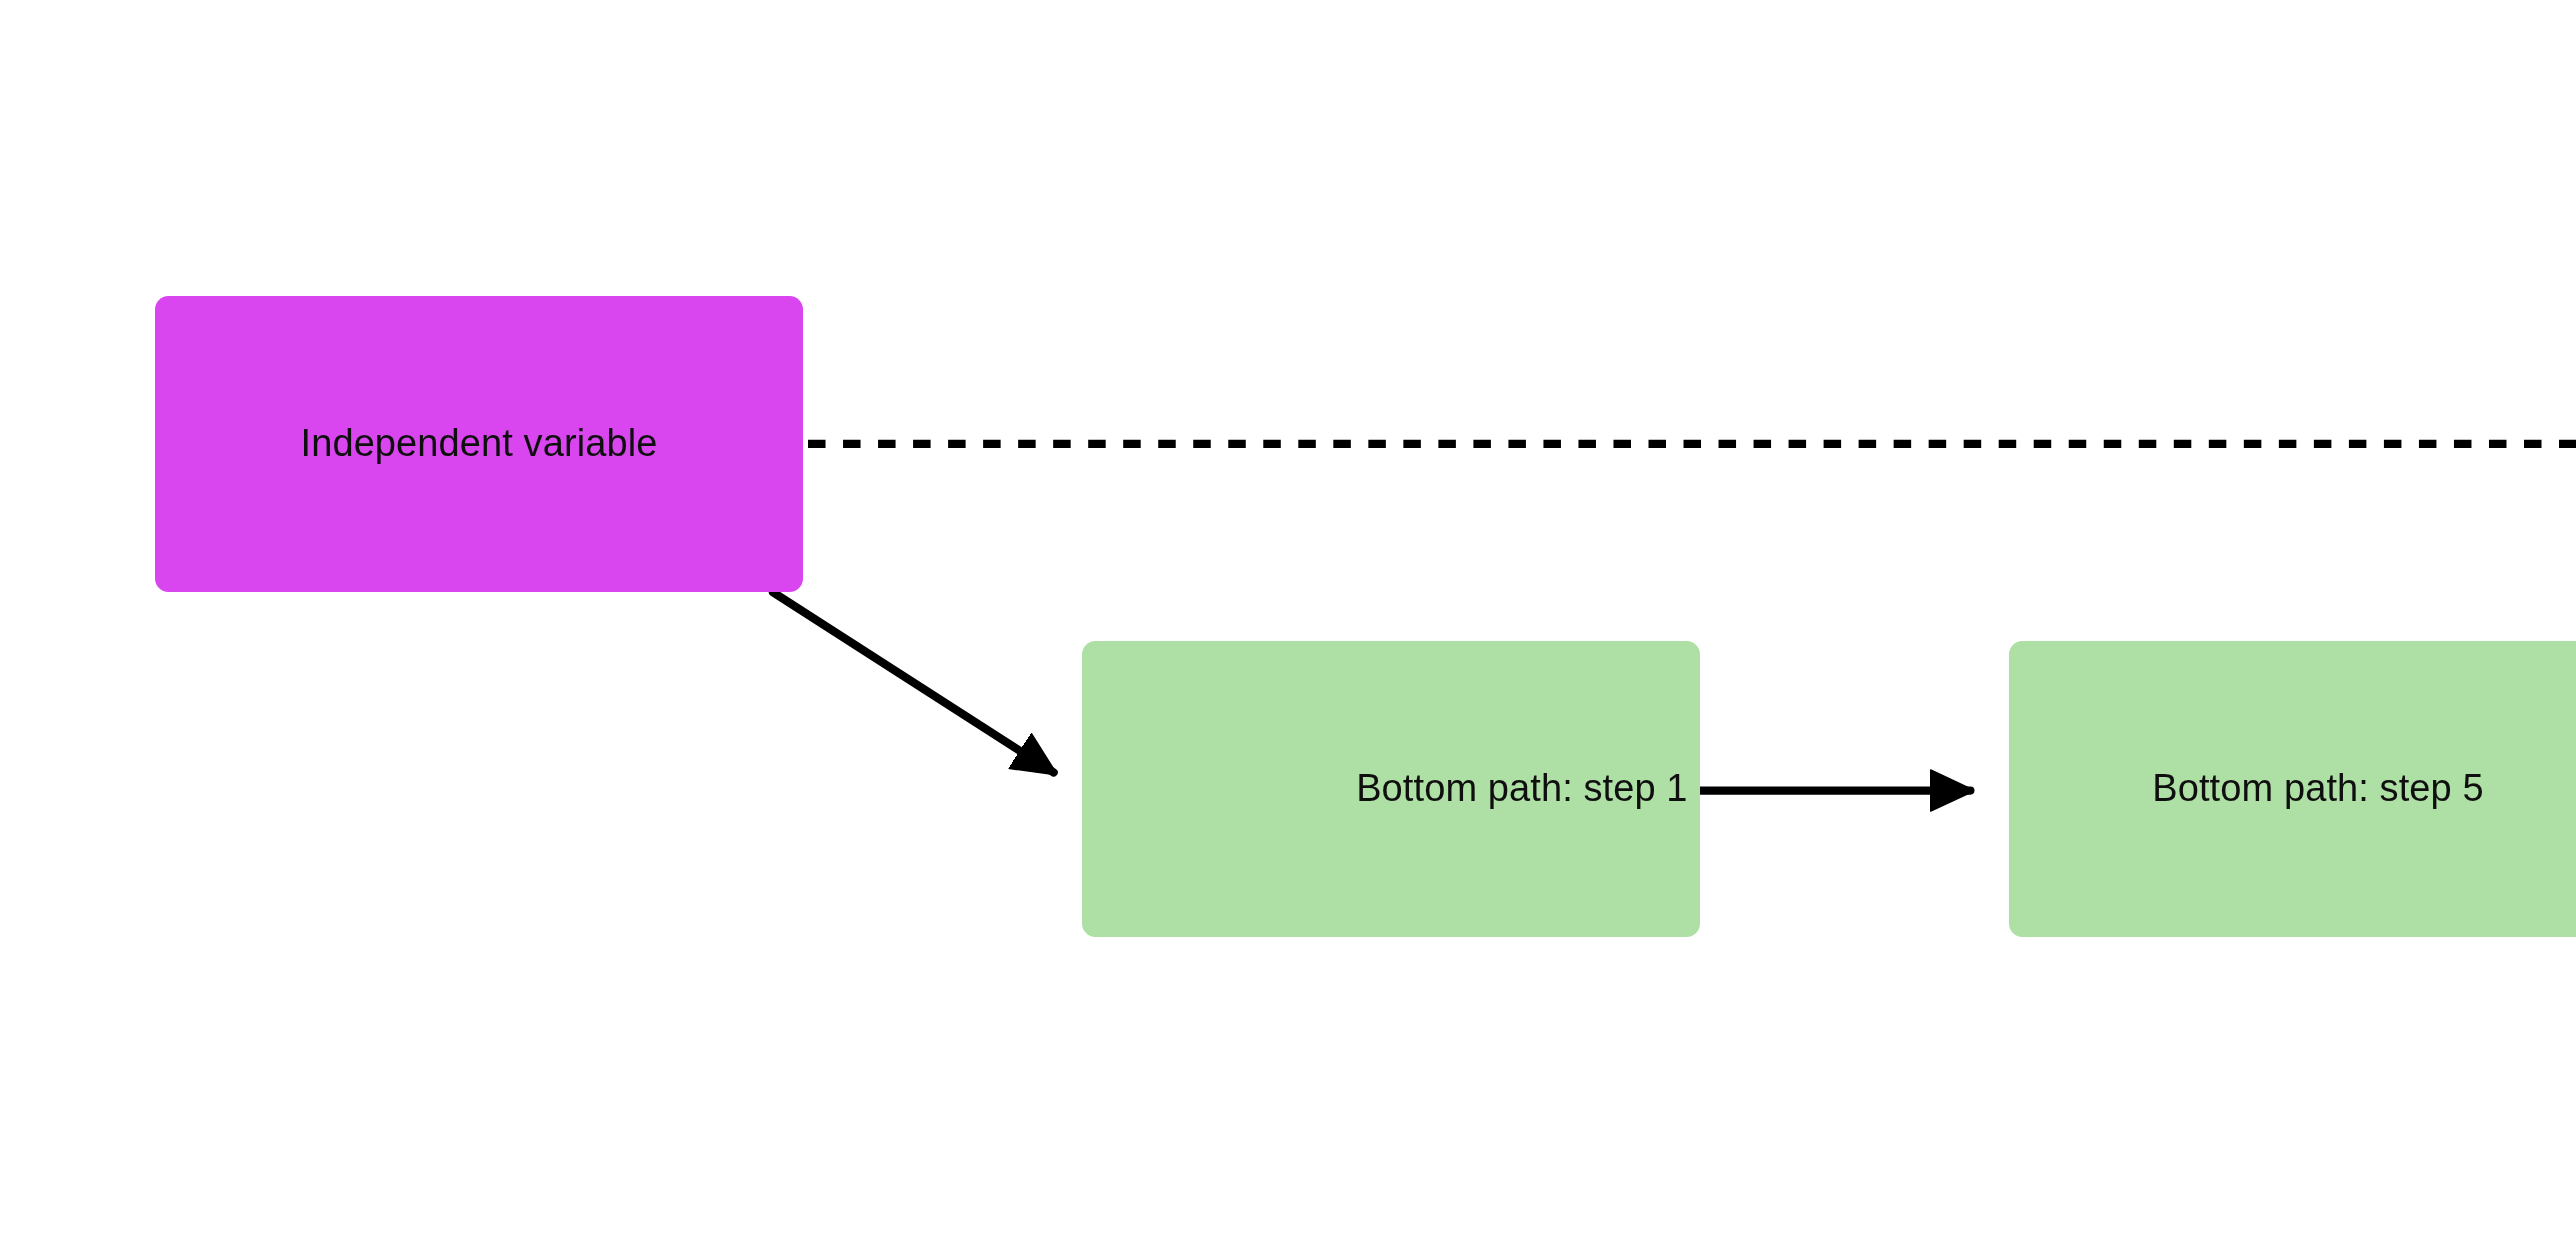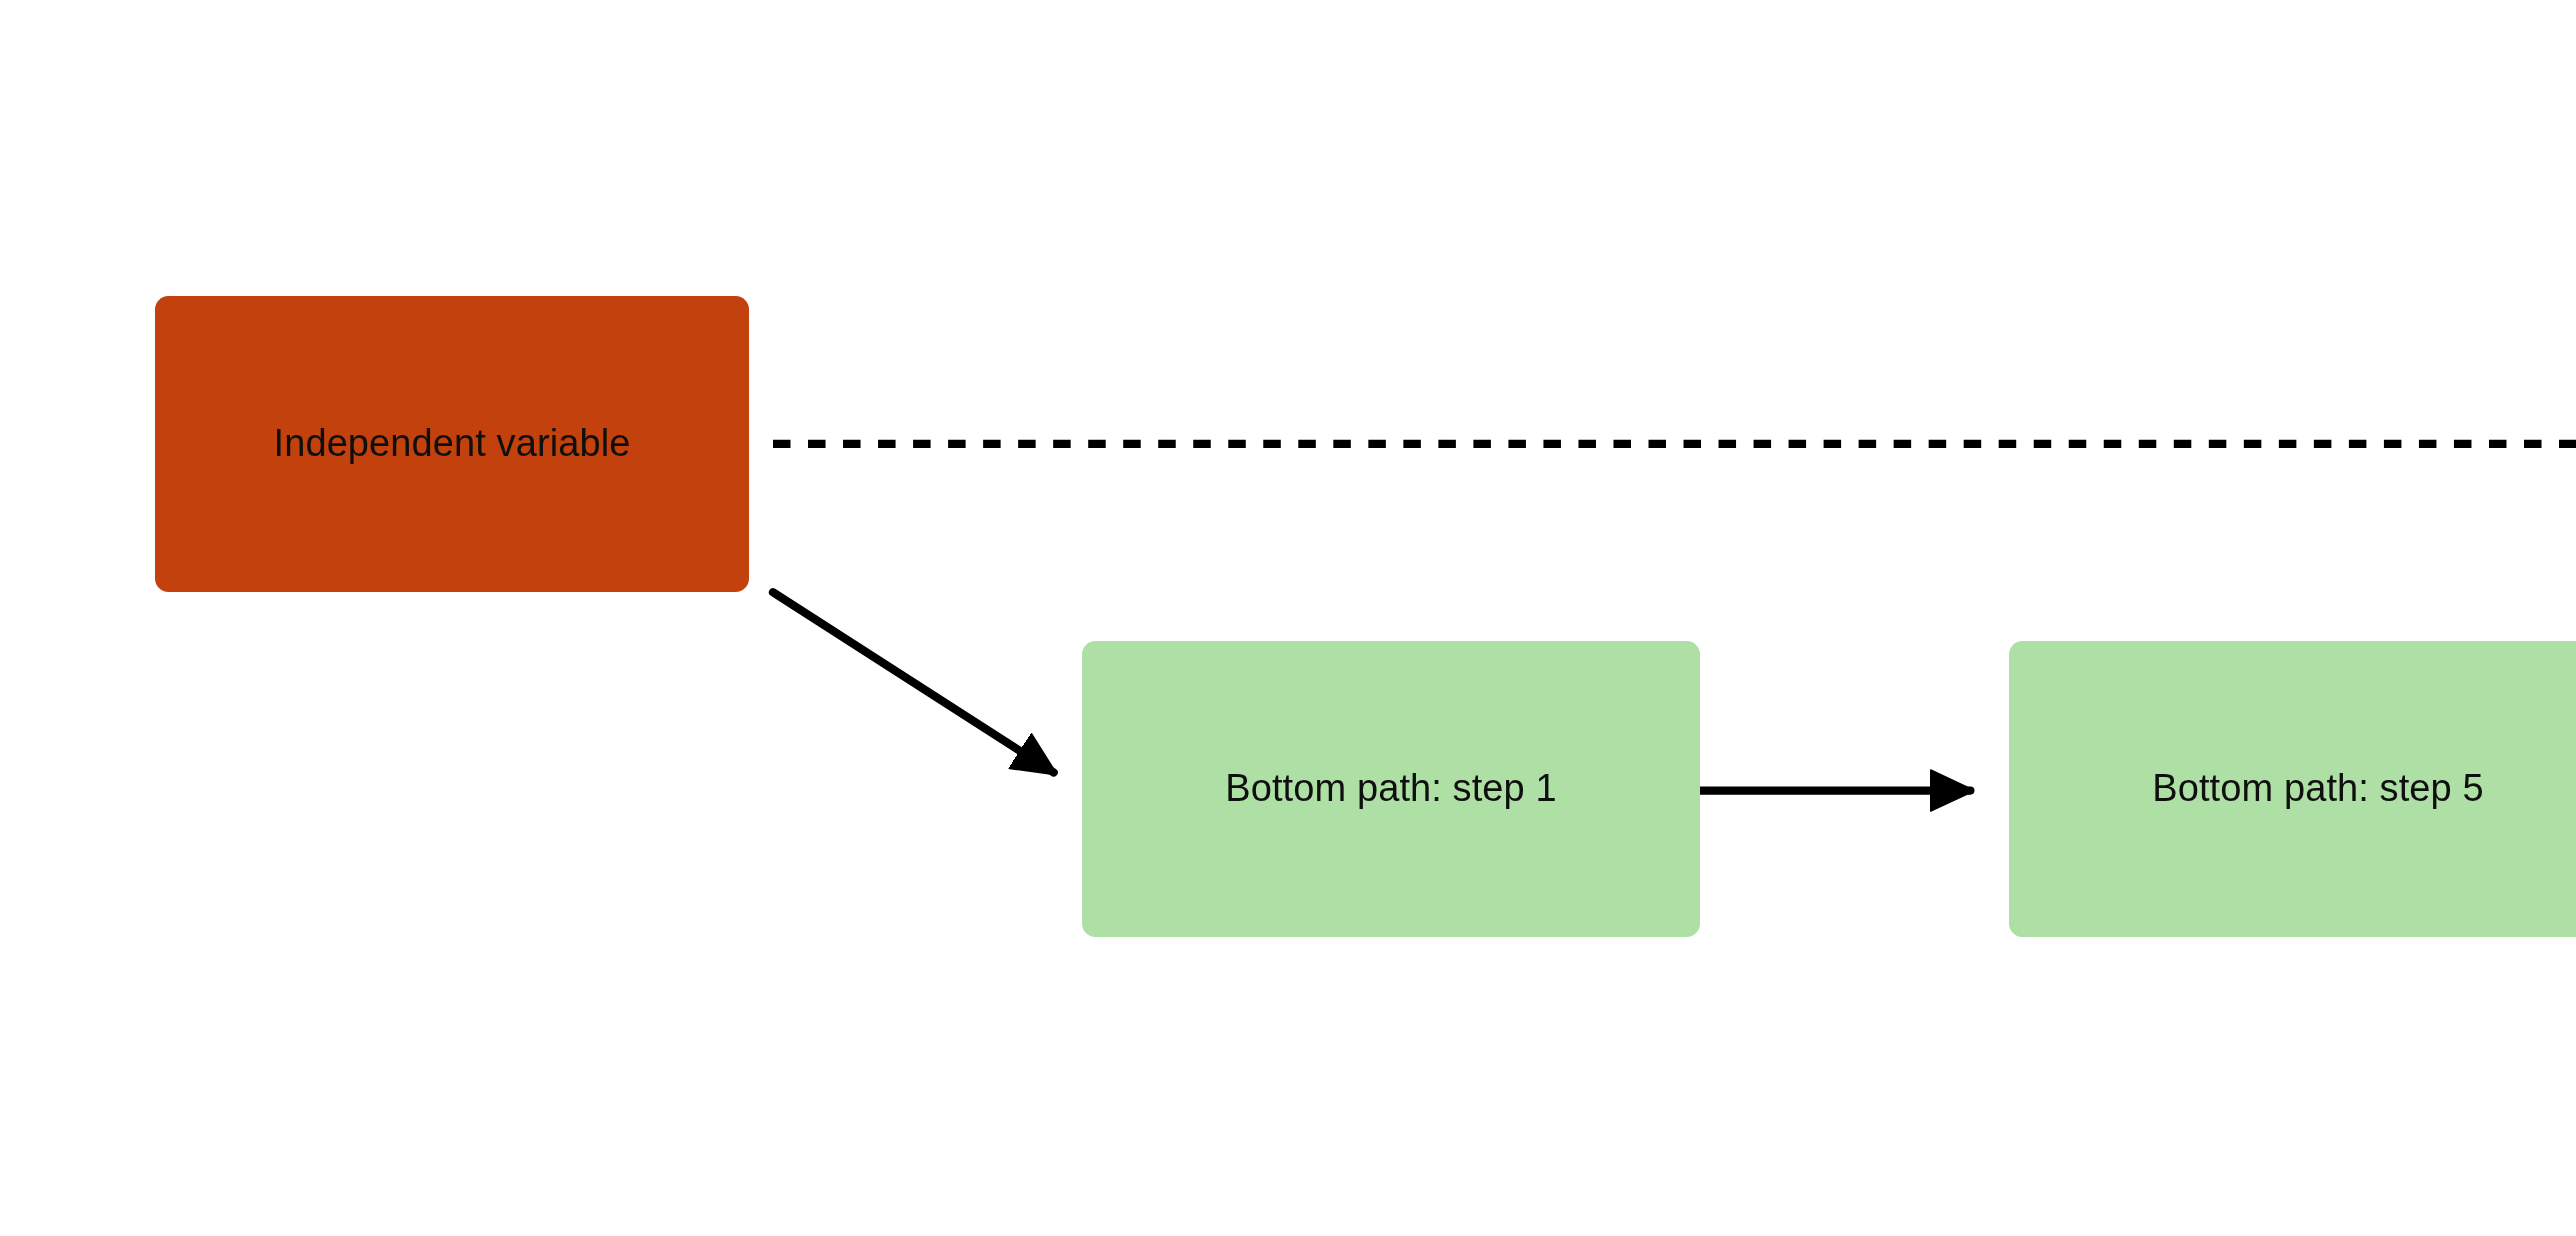--- a/index.html
+++ b/index.html
@@ -41,26 +41,27 @@
     font-size: 38px;
     font-weight: 400;
     color: #0f0f0f;
     line-height: 1.15;
     letter-spacing: 0.1px;
     white-space: nowrap;
     padding: 0 12.4px;
   }
   
   #node-independent {
-    left: 155px;  top: 296px;  width: 594px; height: 296px;
-    background: #c2410c;
+    left: 155px;  top: 296px;  width: 648px; height: 296px;
+    background: #d946ef;
   }
   #node-step1 {
     left: 1082px; top: 641px; width: 618px; height: 296px;
     background: #AEDFA4;
+    justify-content: flex-end;
   }
   #node-step2 {
     left: 2009px; top: 641px; width: 618px; height: 296px;
     background: #AEDFA4;
   }
 </style>
 </head>
 <body>
 
 <div id="canvas">

